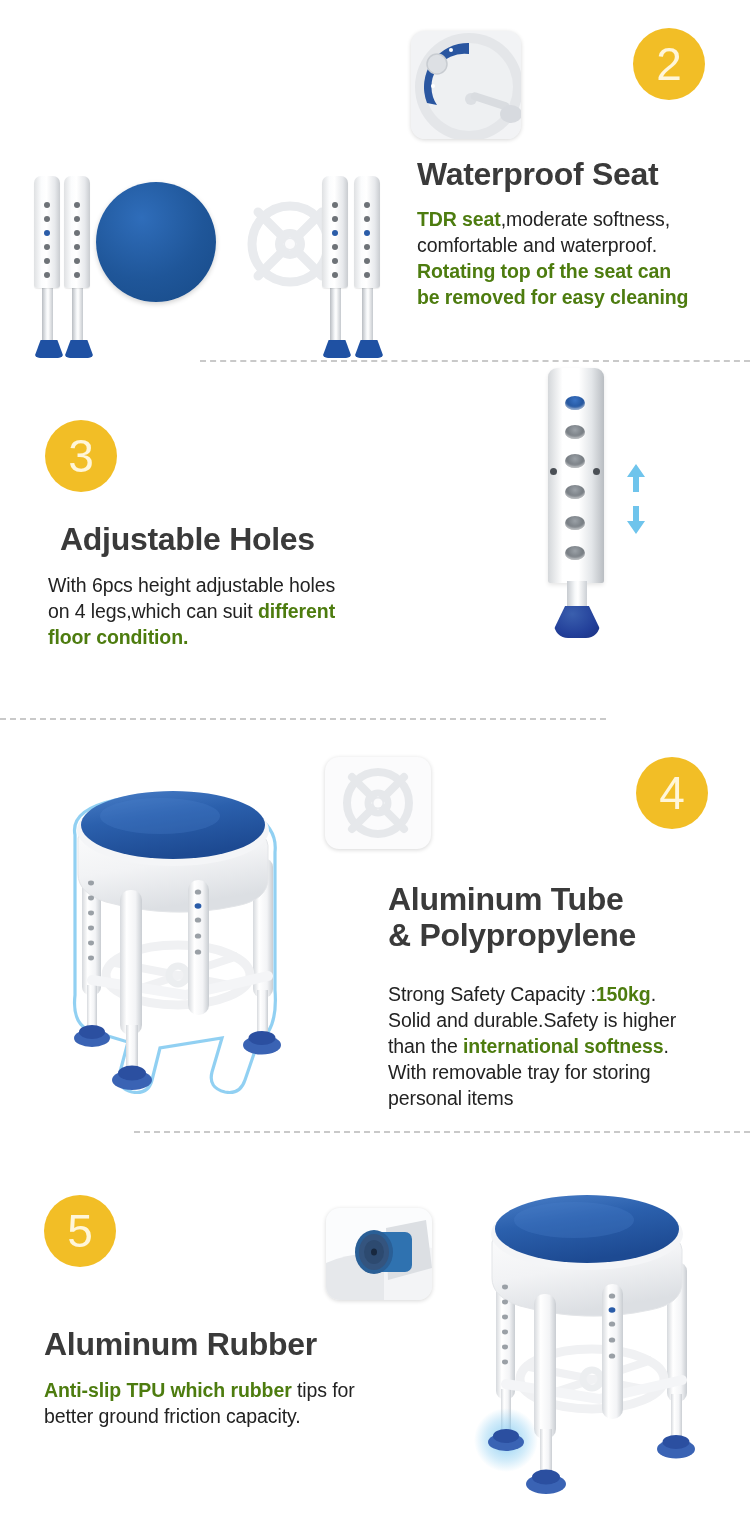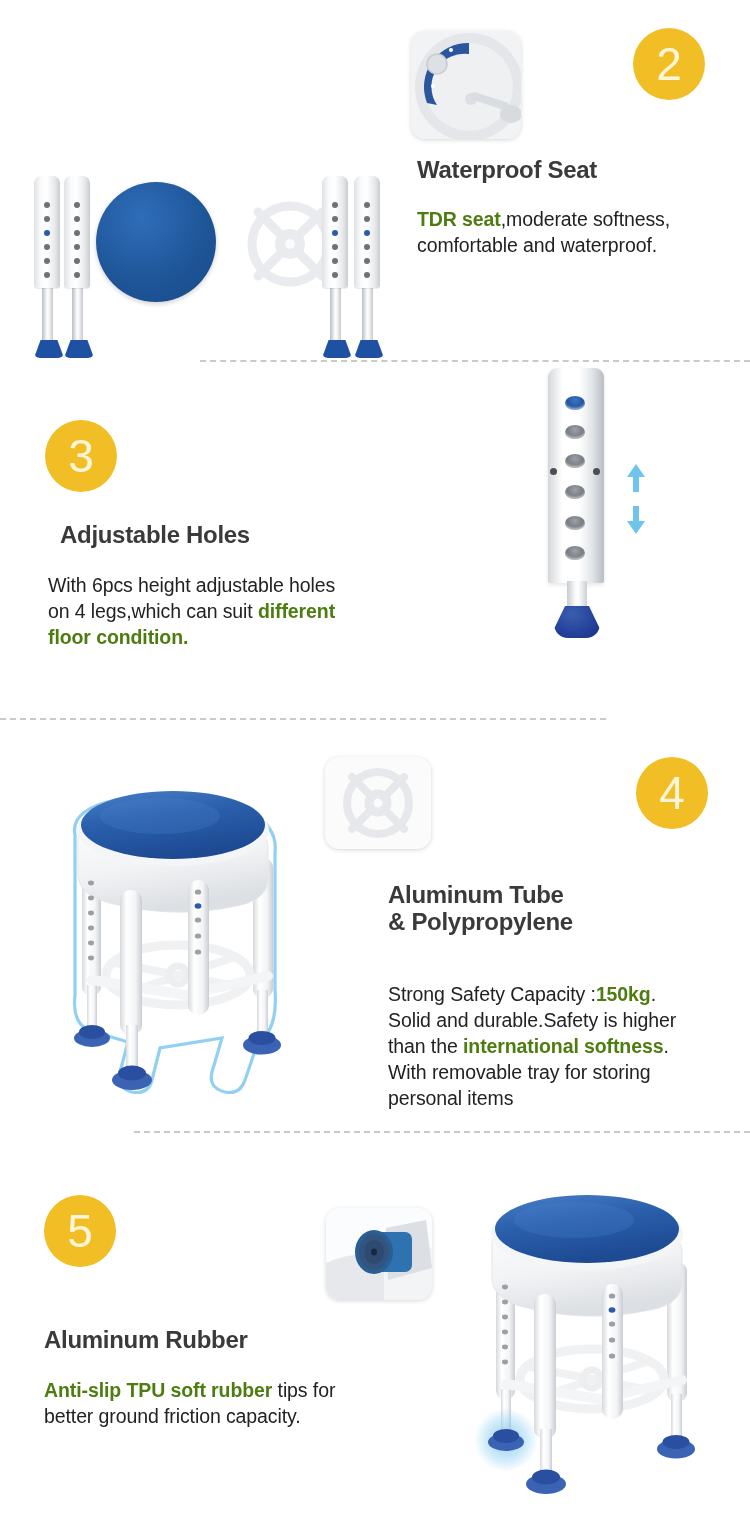--- a/index.html
+++ b/index.html
@@ -20,21 +20,21 @@
     background: #F2BE26;
     color: #FFF6D9;
     font-size: 46px;
     font-weight: 400;
     display: flex; align-items: center; justify-content: center;
     line-height: 1;
     font-family: "Liberation Sans", sans-serif;
   }
   .heading {
     position: absolute;
-    font-size: 24px;
+    font-size: 32px;
     font-weight: bold;
     color: #3a3a3a;
     letter-spacing: -0.3px;
     line-height: 1.12;
     white-space: pre-line;
   }
   .body-text {
     position: absolute;
     font-size: 19.5px;
     color: #222;
@@ -178,21 +178,22 @@
       </svg>
     </div>
 
     <div class="badge" style="left:633px; top:28px;">2</div>
 
     <div class="heading" style="left:417px; top:157px; width:330px;">Waterproof Seat</div>
 
     <div class="body-text" style="left:417px; top:207px; width:336px;">
       <span class="hl">TDR seat</span><span style="white-space:pre-line">,moderate softness,
 comfortable and waterproof.
-</span>
+</span><span class="hl" style="white-space:pre-line">Rotating top of the seat can
+be removed for easy cleaning</span>
     </div>
 
     <div class="parts" style="left:20px; top:168px; width:380px; height:160px;">
 
       <div class="leg" style="left:14px; top:8px;">
         <div class="upper">
           <span class="hole" style="top:26px;"></span>
           <span class="hole" style="top:40px;"></span>
           <span class="hole blue" style="top:54px;"></span>
           <span class="hole" style="top:68px;"></span>
@@ -414,21 +415,21 @@
         <ellipse cx="48" cy="44" rx="19" ry="22" fill="#2a5f96"></ellipse>
         <ellipse cx="48" cy="44" rx="15" ry="18" fill="#34547e"></ellipse>
         <ellipse cx="48" cy="44" rx="10" ry="12" fill="#2d4a70"></ellipse>
         <ellipse cx="48" cy="44" rx="3" ry="3.5" fill="#18283f"></ellipse>
       </svg>
     </div>
 
     <div class="heading" style="left:44px; top:1327px; width:380px;">Aluminum Rubber</div>
 
     <div class="body-text" style="left:44px; top:1378px; width:360px;">
-      <span class="hl">Anti-slip TPU soft rubber</span><span style="white-space:pre-line"> tips for
+      <span class="hl">Anti-slip TPU which rubber</span><span style="white-space:pre-line"> tips for
 better ground friction capacity.</span>
     </div>
 
     <div class="stool" style="left:458px; top:1182px; width:292px; height:320px;">
       <svg width="292" height="320" viewBox="0 0 292 320">
         <defs>
           <linearGradient id="seatG5" x1="0" y1="0" x2="0.4" y2="1">
             <stop offset="0%" stop-color="#4a7fc8"></stop>
             <stop offset="45%" stop-color="#2b60ad"></stop>
             <stop offset="100%" stop-color="#1d4a92"></stop>

